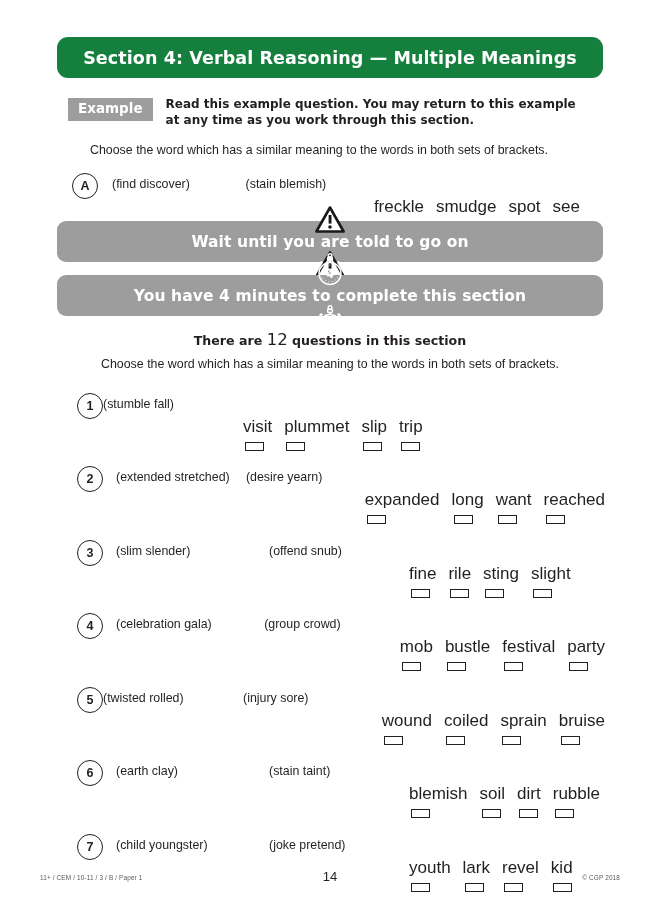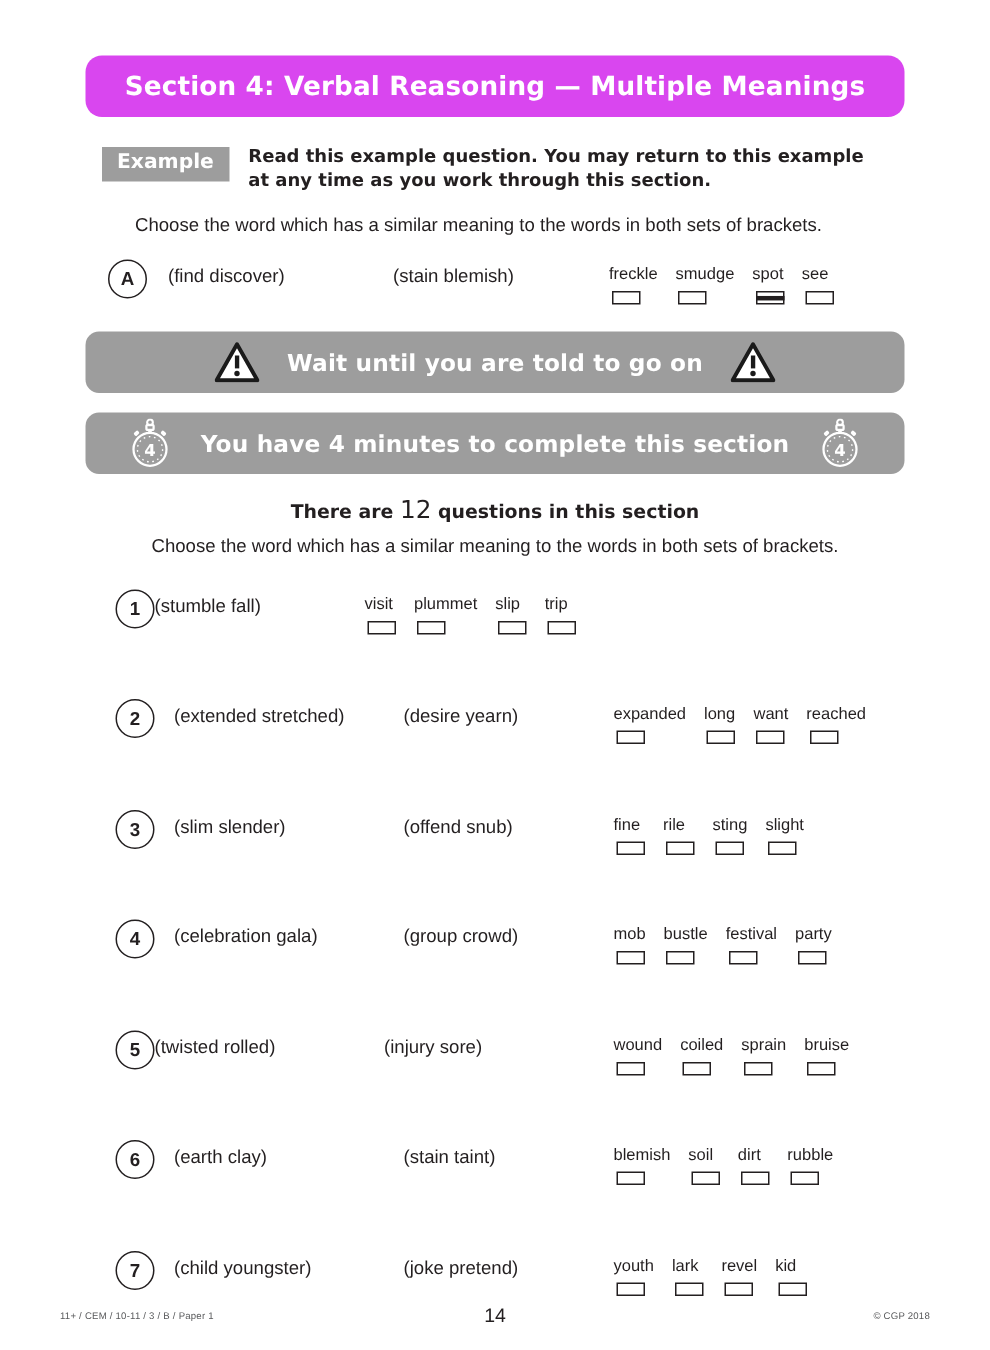--- a/index.html
+++ b/index.html
@@ -23,21 +23,21 @@
     box-sizing: border-box;
   }
 
   
   .section-banner {
     position: absolute;
     left: 57px;
     top: 37px;
     width: 546px;
     height: 41px;
-    background: #d946ef;
+    background: #15803d;
     border-radius: 11px;
     display: flex;
     align-items: center;
     justify-content: center;
   }
   .section-banner-title {
     color: #ffffff;
     font-size: 17.5px;
     font-weight: bold;
     letter-spacing: 0.1px;
@@ -114,24 +114,25 @@
     display: flex;
     align-items: flex-start;
   }
   .opt {
     display: flex;
     flex-direction: column;
     align-items: flex-start;
     margin-right: 12px;
   }
   .opt-label {
-    font-size: 11px;
+    font-size: 17px;
     line-height: 1.1;
     padding-top: 5px;
     white-space: nowrap;
+    margin-top: 21px;
   }
   .opt-box {
     width: 19px;
     height: 9px;
     border: 1.2px solid #231f20;
     box-sizing: border-box;
     margin-top: 5px;
     margin-left: 2px;
     background: #ffffff;
     position: relative;
@@ -149,20 +150,21 @@
 
   
   .notice {
     position: absolute;
     background: #9d9d9d;
     border-radius: 9px;
     display: flex;
     align-items: center;
     justify-content: center;
     color: #ffffff;
+    flex-direction: column;
   }
   .notice-wait {
     left: 57px;
     top: 221px;
     width: 546px;
     height: 41px;
   }
   .notice-time {
     left: 57px;
     top: 275px;

